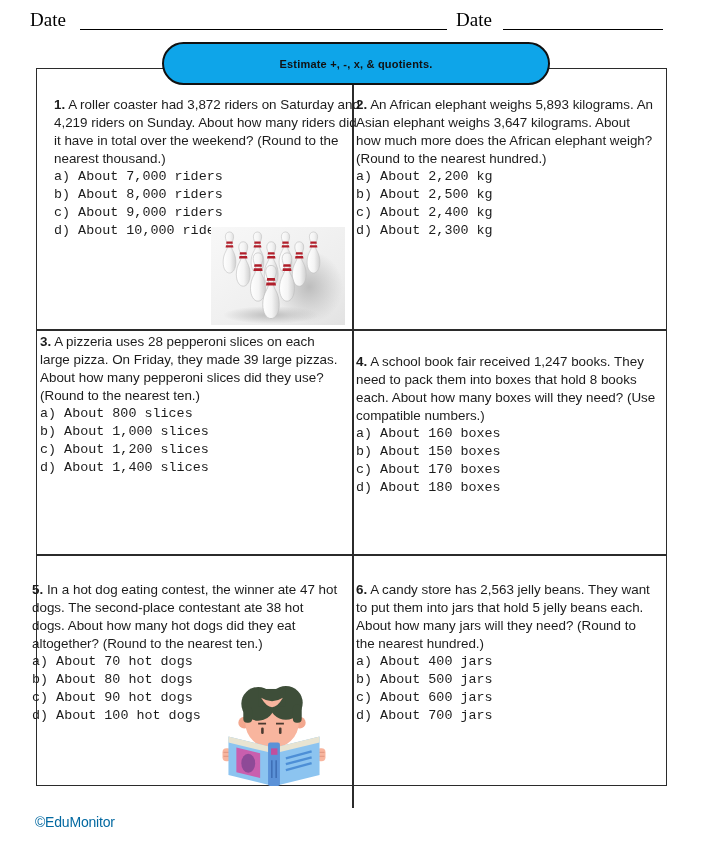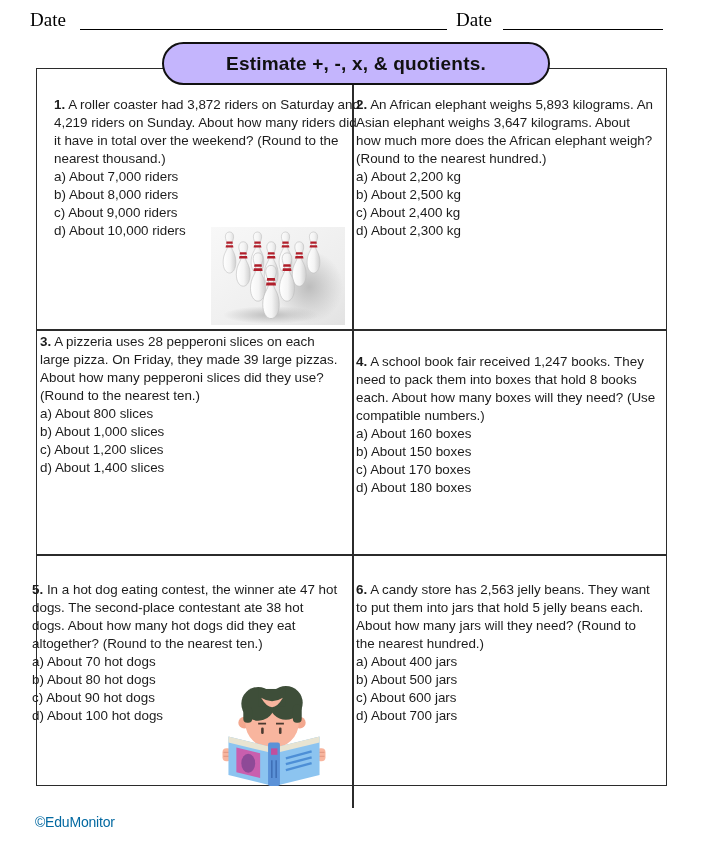--- a/index.html
+++ b/index.html
@@ -30,27 +30,27 @@
     height: 1px;
   }
   .name-line { left: 80px;  width: 367px; }
   .date-line { left: 503px; width: 160px; }
 
   
   .title-pill {
     position: absolute;
     left: 162px; top: 42px;
     width: 388px; height: 43px;
-    background: #c4b5fd;
+    background: #0ea5e9;
     border: 2.2px solid #111;
     border-radius: 22px;
     z-index: 5;
     display: flex; align-items: center; justify-content: center;
     font-weight: bold;
-    font-size: 19px;
+    font-size: 11px;
     letter-spacing: 0.2px;
     color: #111;
   }
 
   
   .sheet {
     position: absolute;
     left: 36px; top: 68px;
     width: 631px; height: 718px;
     border: 1.6px solid #2b2b2b;
@@ -81,21 +81,21 @@
     line-height: 18px;
     color: #1c1c1c;
   }
   .qnum { font-weight: bold; }
   .q1 { left: 40px;  top: 96px;  width: 306px; margin-left: 14px; }
   .q2 { left: 356px; top: 96px;  width: 301px; }
   .q3 { left: 40px;  top: 333px; width: 306px; }
   .q4 { left: 356px; top: 353px; width: 301px; }
   .q5 { left: 32px;  top: 581px; width: 306px; }
   .q6 { left: 356px; top: 581px; width: 301px; }
-  .opt { white-space: nowrap; }
+  .opt { white-space: nowrap; font-family: Liberation Mono, monospace; }
 
   
   .pins-art {
     position: absolute;
     left: 211px; top: 227px;
     width: 134px; height: 98px;
     z-index: 4;
   }
   .boy-art {
     position: absolute;

